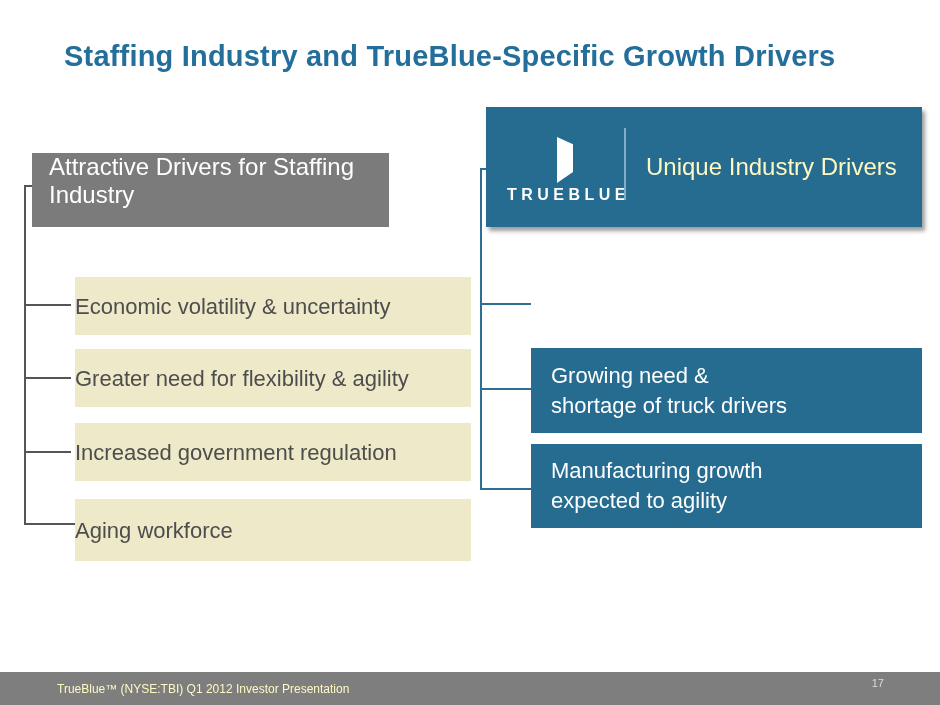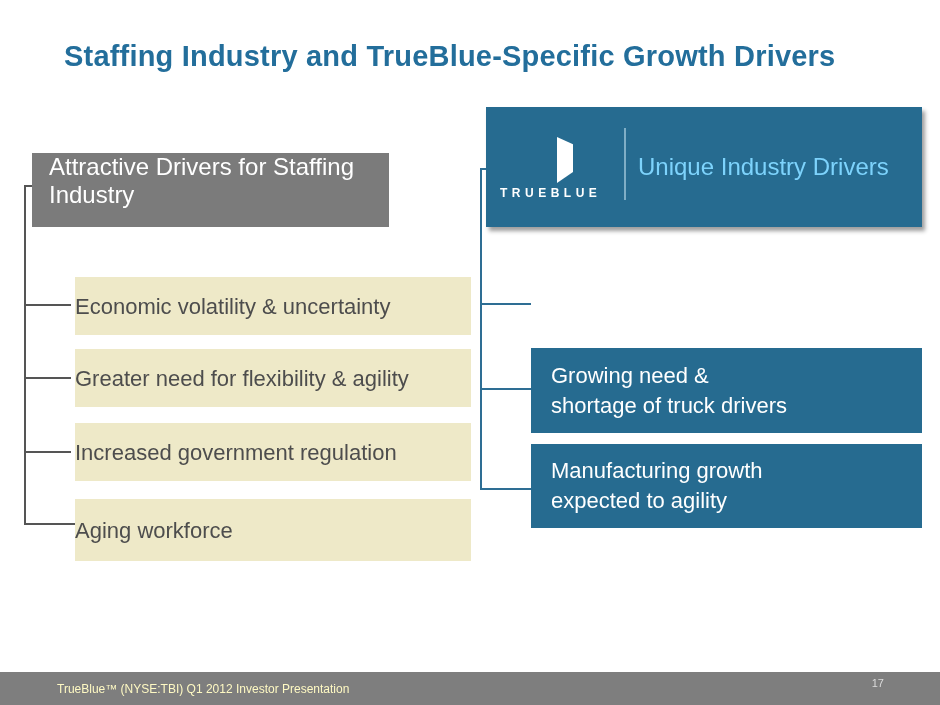--- a/index.html
+++ b/index.html
@@ -25,29 +25,29 @@
   
   .teal-header{
     position:absolute;left:486px;top:107px;width:436px;height:120px;
     background:var(--teal);box-shadow:3px 4px 4px rgba(40,40,40,.45);
   }
   .logo-mark{
     position:absolute;left:71px;top:30px;width:16px;height:46px;background:#ffffff;
     clip-path:polygon(0 0,100% 16%,100% 76%,0 100%);
   }
   .logo-word{
-    position:absolute;left:14px;top:79px;width:130px;text-align:left;
-    color:#ffffff;font-size:12px;font-weight:700;letter-spacing:4.5px;
+    position:absolute;left:14px;top:79px;width:130px;text-align:right;
+    color:#ffffff;font-size:16px;font-weight:700;letter-spacing:4.5px;
   }
   .header-divider{
     position:absolute;left:138px;top:21px;width:2px;height:72px;background:var(--divider);
   }
   .teal-header-label{
-    position:absolute;left:152px;top:0;height:120px;display:flex;align-items:center;
-    color:#7dd3fc;font-size:24px;text-align:right;
+    position:absolute;left:160px;top:0;height:120px;display:flex;align-items:center;
+    color:#fef9c3;font-size:24px;text-align:right;
   }
   
   .cream-box{
     position:absolute;left:75px;width:396px;background:var(--cream);
     color:var(--cream-text);display:flex;align-items:center;
     box-sizing:border-box;font-size:22px;white-space:pre-line;line-height:29px;
   }
   
   .teal-box{
     position:absolute;left:531px;width:391px;background:var(--teal);

